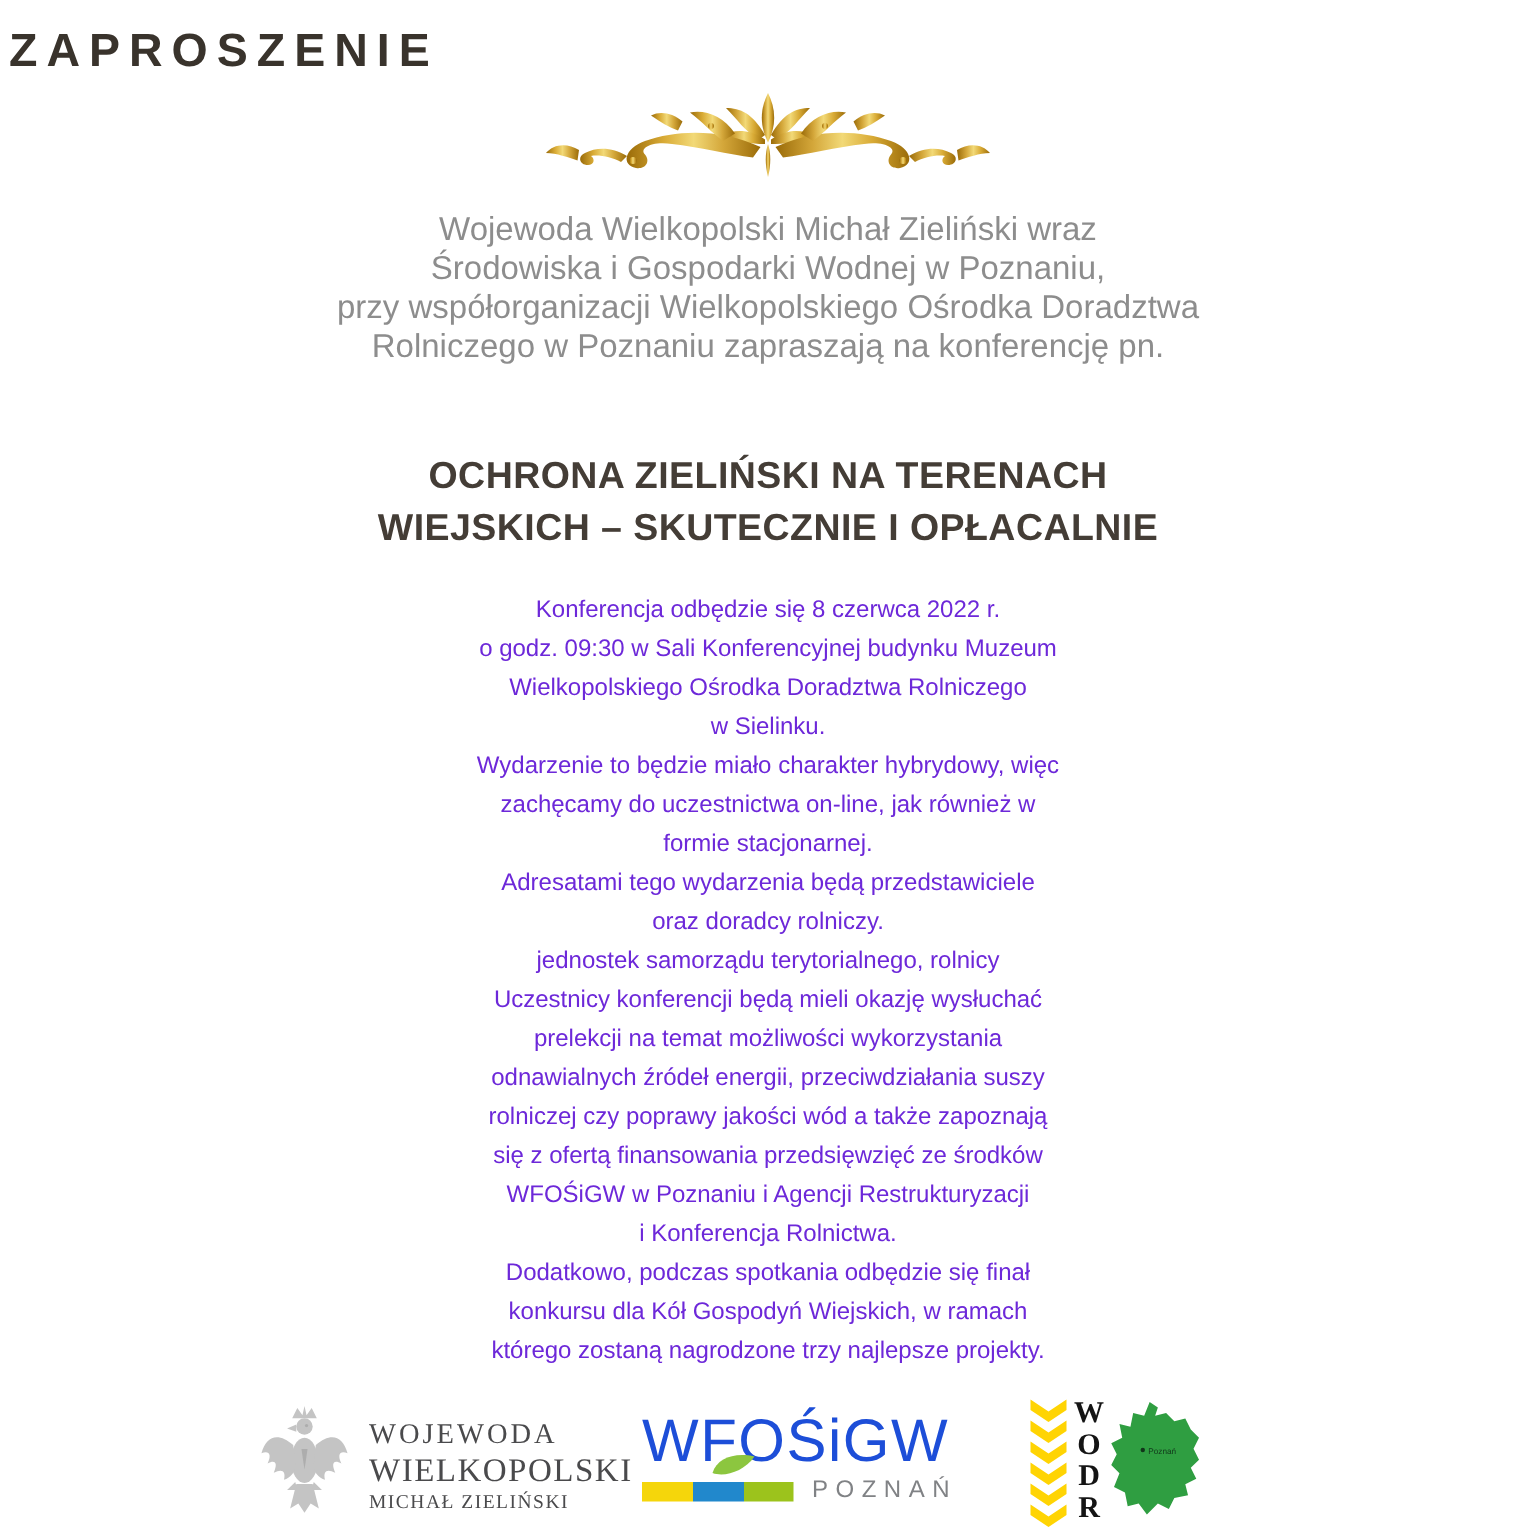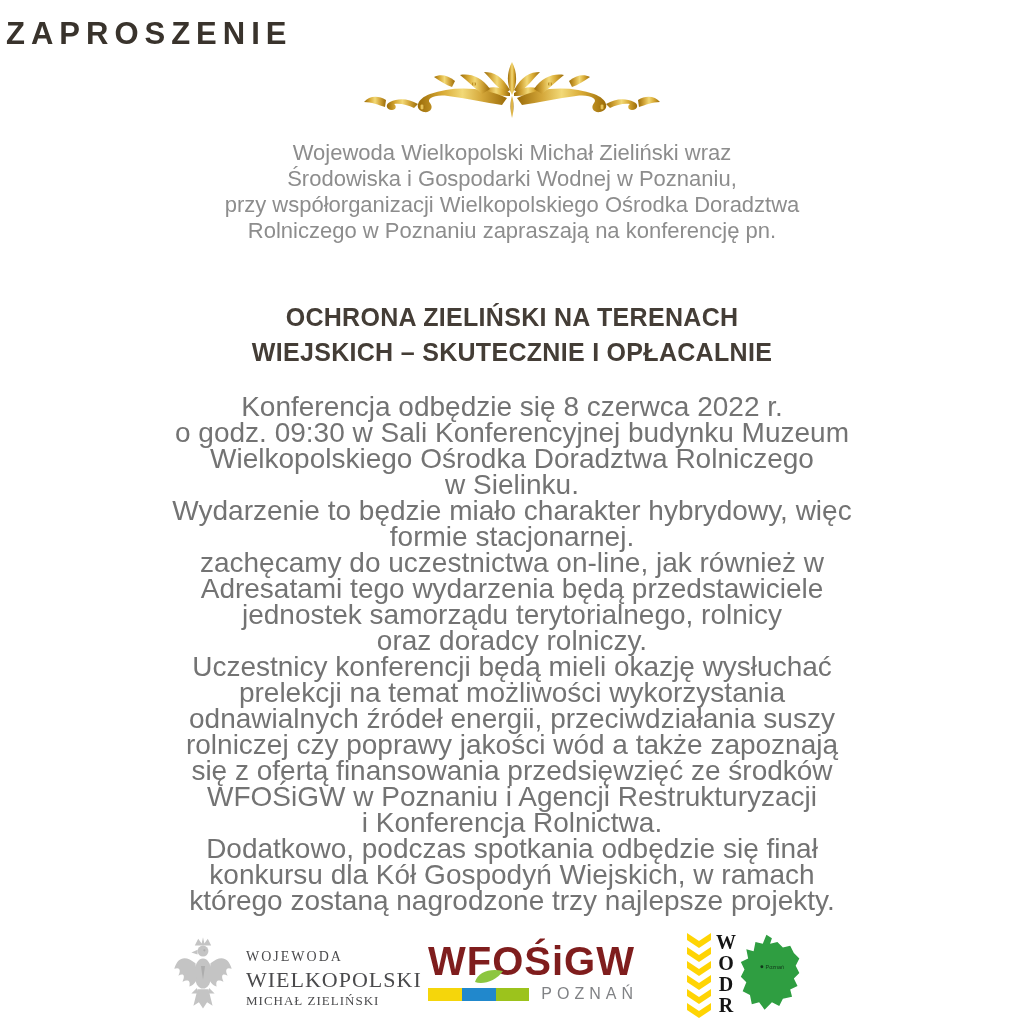--- a/index.html
+++ b/index.html
@@ -39,44 +39,44 @@
     position:absolute; top:300px; left:0; right:0;
     text-align:center;
     color:#443d36; font-size:25px; font-weight:700;
     line-height:35px; letter-spacing:0.3px;
   }
 
   
   .bodytext {
     position:absolute; top:394px; left:0; right:0;
     text-align:center;
-    color:#737373; font-size:28px; line-height:26px;
+    color:#6d28d9; font-size:16px; line-height:26px;
   }
 
   
   .logos {
     position:absolute; top:930px; left:0; right:0; height:90px;
   }
 
   
   .logo-wojewoda {
     position:absolute; left:172px; top:6px;
     display:flex; align-items:center;
   }
   .wojewoda-text { margin-left:12px; color:#4a4a4c; font-family:"Liberation Serif", serif; }
-  .wojewoda-text .l1 { font-size:14px; letter-spacing:2px; line-height:23px; }
+  .wojewoda-text .l1 { font-size:19px; letter-spacing:2px; line-height:23px; }
   .wojewoda-text .l2 { font-size:22px; letter-spacing:1px; line-height:23px; }
   .wojewoda-text .l3 { font-size:13px; letter-spacing:1px; line-height:19px; }
 
   
   .logo-wfosigw { position:absolute; left:428px; top:10px; width:210px; }
   .wfos-name {
     position:relative;
-    color:#7f1d1d; font-size:40px; line-height:42px; letter-spacing:1px;
-    font-weight:700;
+    color:#1d4ed8; font-size:40px; line-height:42px; letter-spacing:1px;
+    font-weight:400;
   }
   .wfos-leaf { position:absolute; left:46px; top:28px; }
   .wfos-bar { display:flex; align-items:center; margin-top:3px; }
   .bar-seg { width:44px; height:13px; }
   .seg-yellow { background:#f5d60b; }
   .seg-blue   { background:#2188cc; }
   .seg-green  { background:#9cc31c; }
   .wfos-city {
     margin-left:12px; color:#808285; font-size:16px; letter-spacing:5px;
   }
@@ -143,25 +143,25 @@
     <div>OCHRONA ZIELIŃSKI NA TERENACH</div>
     <div>WIEJSKICH – SKUTECZNIE I OPŁACALNIE</div>
   </div>
 
   <div class="bodytext">
     <div>Konferencja odbędzie się 8 czerwca 2022 r.</div>
     <div>o godz. 09:30 w Sali Konferencyjnej budynku Muzeum</div>
     <div>Wielkopolskiego Ośrodka Doradztwa Rolniczego</div>
     <div>w Sielinku.</div>
     <div>Wydarzenie to będzie miało charakter hybrydowy, więc</div>
+    <div>zachęcamy do uczestnictwa on-line, jak również w</div>
     <div>formie stacjonarnej.</div>
-    <div>zachęcamy do uczestnictwa on-line, jak również w</div>
     <div>Adresatami tego wydarzenia będą przedstawiciele</div>
+    <div>oraz doradcy rolniczy.</div>
     <div>jednostek samorządu terytorialnego, rolnicy</div>
-    <div>oraz doradcy rolniczy.</div>
     <div>Uczestnicy konferencji będą mieli okazję wysłuchać</div>
     <div>prelekcji na temat możliwości wykorzystania</div>
     <div>odnawialnych źródeł energii, przeciwdziałania suszy</div>
     <div>rolniczej czy poprawy jakości wód a także zapoznają</div>
     <div>się z ofertą finansowania przedsięwzięć ze środków</div>
     <div>WFOŚiGW w Poznaniu i Agencji Restrukturyzacji</div>
     <div>i Konferencja Rolnictwa.</div>
     <div>Dodatkowo, podczas spotkania odbędzie się finał</div>
     <div>konkursu dla Kół Gospodyń Wiejskich, w ramach</div>
     <div>którego zostaną nagrodzone trzy najlepsze projekty.</div>

